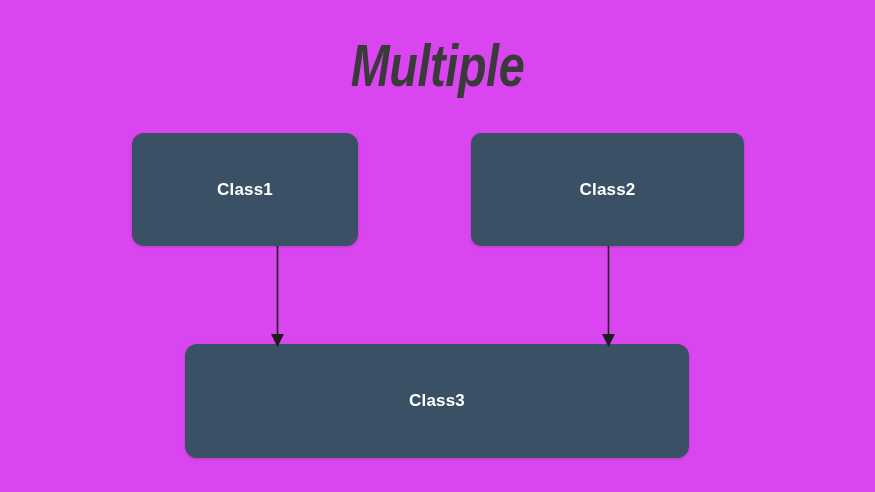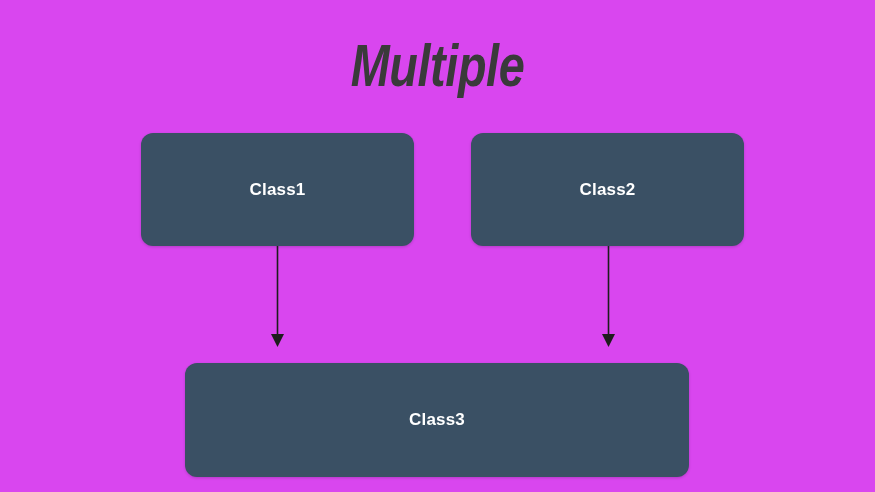--- a/index.html
+++ b/index.html
@@ -55,34 +55,35 @@
   .class-node-label {
     color: #ffffff;
     font-family: "Liberation Sans", sans-serif;
     font-size: 17px;
     font-weight: bold;
     letter-spacing: 0.2px;
     user-select: none;
   }
 
   #node-class1 {
-    left: 141px;
+    left: 132px;
     top: 133px;
-    width: 273px;
+    width: 226px;
     height: 113px;
   }
   #node-class2 {
     left: 471px;
     top: 133px;
     width: 273px;
     height: 113px;
+    border-radius: 10px;
   }
   #node-class3 {
     left: 185px;
-    top: 363px;
+    top: 344px;
     width: 504px;
     height: 114px;
   }
 
   
   #connector-layer {
     position: absolute;
     left: 0;
     top: 0;
     width: 875px;

